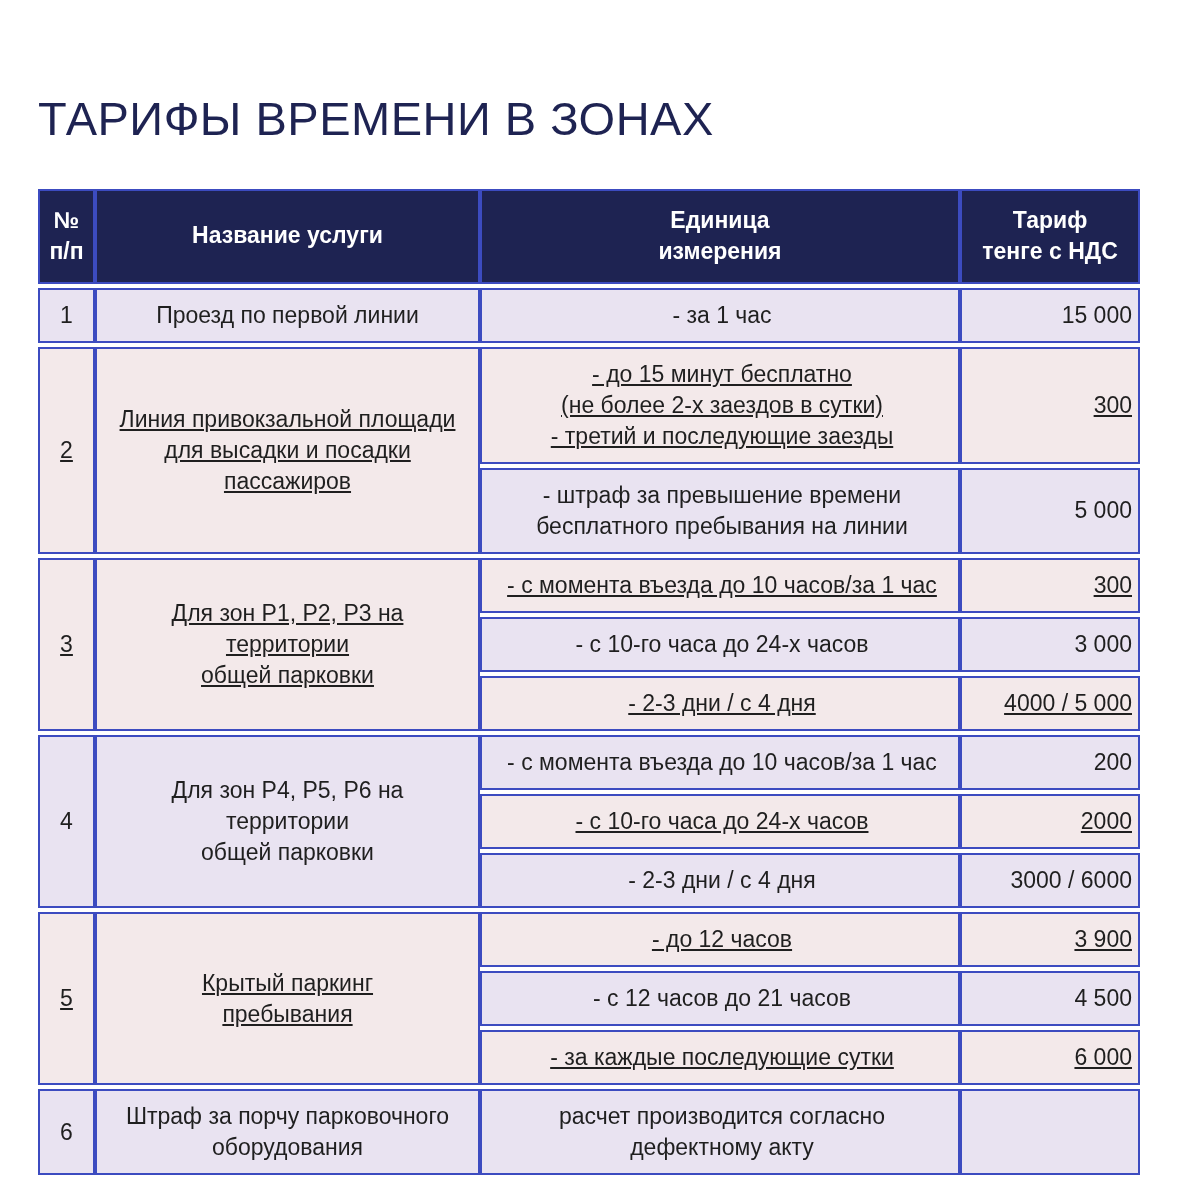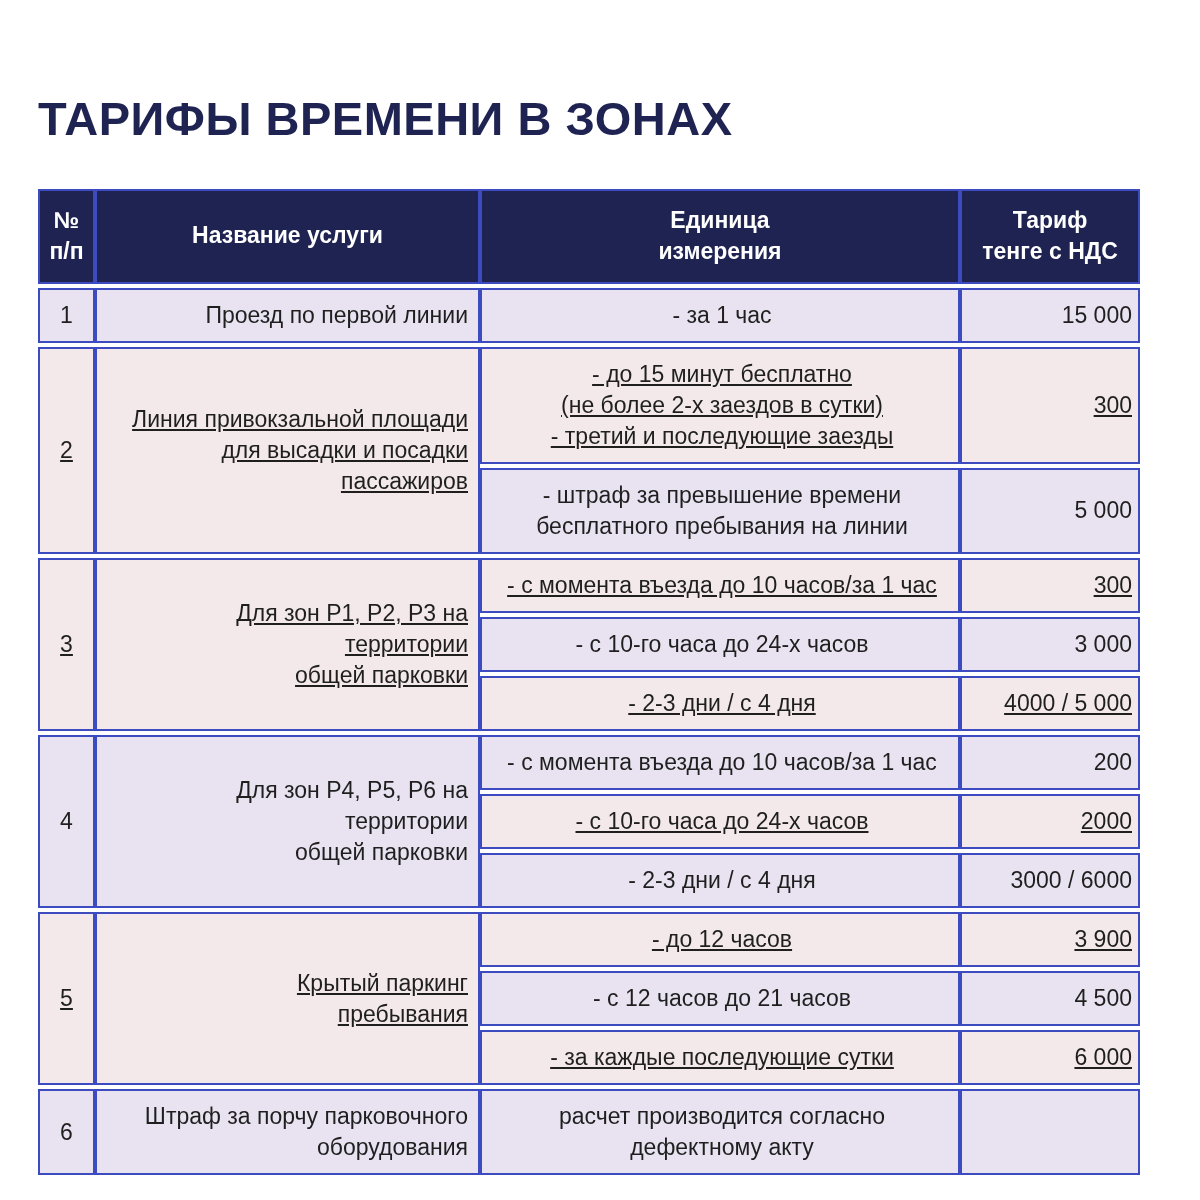--- a/index.html
+++ b/index.html
@@ -13,21 +13,21 @@
   html,body{ width:1200px; height:1200px; background:#ffffff; overflow:hidden; }
   body{
     font-family:"Liberation Sans","DejaVu Sans",sans-serif;
     color:var(--ink);
   }
   .page{ padding:88px 38px 0 38px; }
 
   .page-title{
     color:var(--navy);
     font-size:47px;
-    font-weight:700;
+    font-weight:400;
     line-height:1.33;
     letter-spacing:0.5px;
     margin-bottom:34px;
   }
 
   table.tariff-table{
     width:1102px;
     table-layout:fixed;
     border-collapse:separate;
     border-spacing:0 4px;
@@ -47,21 +47,21 @@
     background:var(--navy);
     color:#ffffff;
     font-weight:700;
     height:95px;
     padding:10px 6px;
     text-align:center;
     line-height:1.35;
   }
   td{ line-height:1.35; }
   td.num{ text-align:center; }
-  td.name{ text-align:right; padding:8px 10px; }
+  td.name{ text-align:center; padding:8px 10px; }
   td.unit{ text-align:center; padding:10px 10px 10px 14px; }
   td.tariff{ text-align:right; padding:10px 6px; }
   td.tall{ height:46px; }
   .lav{ background:var(--lav); }
   .pink{ background:var(--pink);text-decoration:underline; }
 </style>
 </head>
 <body>
 
 <div class="page">

